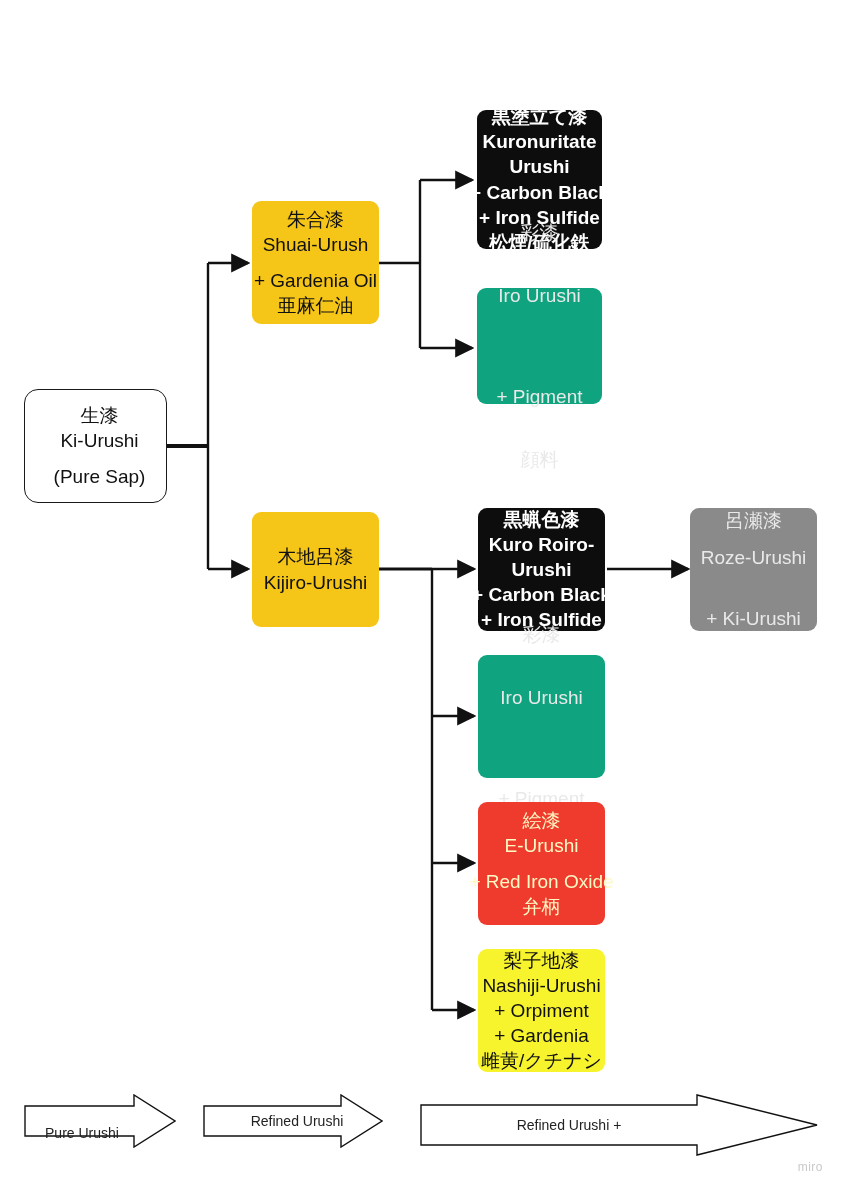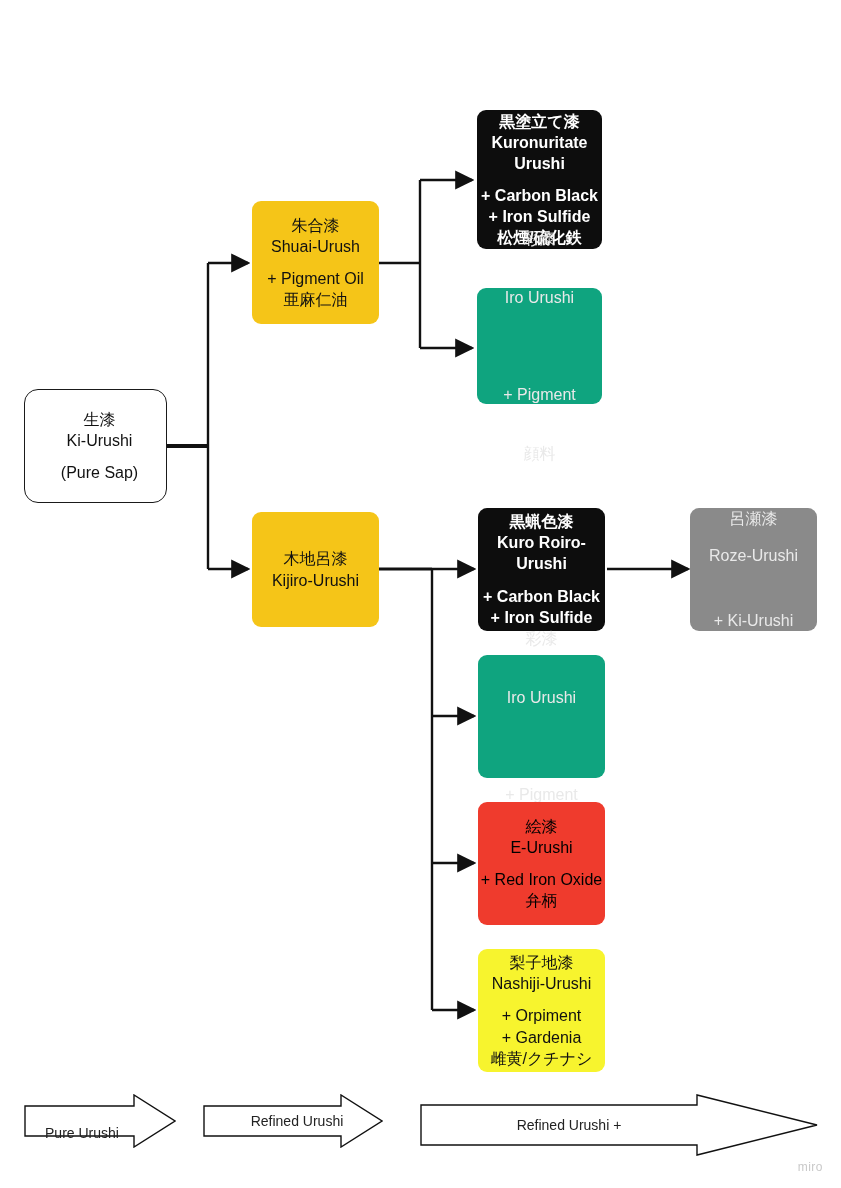--- a/index.html
+++ b/index.html
@@ -27,21 +27,21 @@
   }
   .node {
     position: absolute;
     box-sizing: border-box;
     display: flex;
     flex-direction: column;
     align-items: center;
     justify-content: center;
     text-align: center;
     line-height: 1.32;
-    font-size: 16px;
+    font-size: 19px;
   }
   .node .line { display: block; white-space: pre; }
   .node .gap { height: 11px; }
 
   .node-pure {
     border: 1.6px solid #1a1a1a;
     border-radius: 14px;
     background: #ffffff;
     color: #111111;
   }
@@ -62,21 +62,21 @@
     border-radius: 9px;
     gap: 38px;
   }
   .node-gray {
     background: #8a8a8a;
     color: #e9e9e9;
     border-radius: 9px;
   }
   .node-red {
     background: #ef3b2d;
-    color: #000000;
+    color: #fef9c3;
     border-radius: 9px;
   }
   .node-brightyellow {
     background: #f7f42e;
     color: #111111;
     border-radius: 9px;
   }
   .legend-arrow {
     position: absolute;
     display: flex;
@@ -141,21 +141,21 @@
     <span class="line">生漆</span>
     <span class="line">Ki-Urushi</span>
     <span class="gap"></span>
     <span class="line">(Pure Sap)</span>
   </div>
 
   <div class="node node-yellow" style="left:252px; top:201px; width:127px; height:123px;">
     <span class="line">朱合漆</span>
     <span class="line">Shuai-Urush</span>
     <span class="gap"></span>
-    <span class="line">+ Pigment Oil</span>
+    <span class="line">+ Gardenia Oil</span>
     <span class="line">亜麻仁油</span>
   </div>
 
   <div class="node node-black" style="left:477px; top:110px; width:125px; height:139px;">
     <span class="line">黒塗立て漆</span>
     <span class="line">Kuronuritate</span>
     <span class="line">Urushi</span>
     <span class="gap"></span>
     <span class="line">+ Carbon Black</span>
     <span class="line">+ Iron Sulfide</span>

